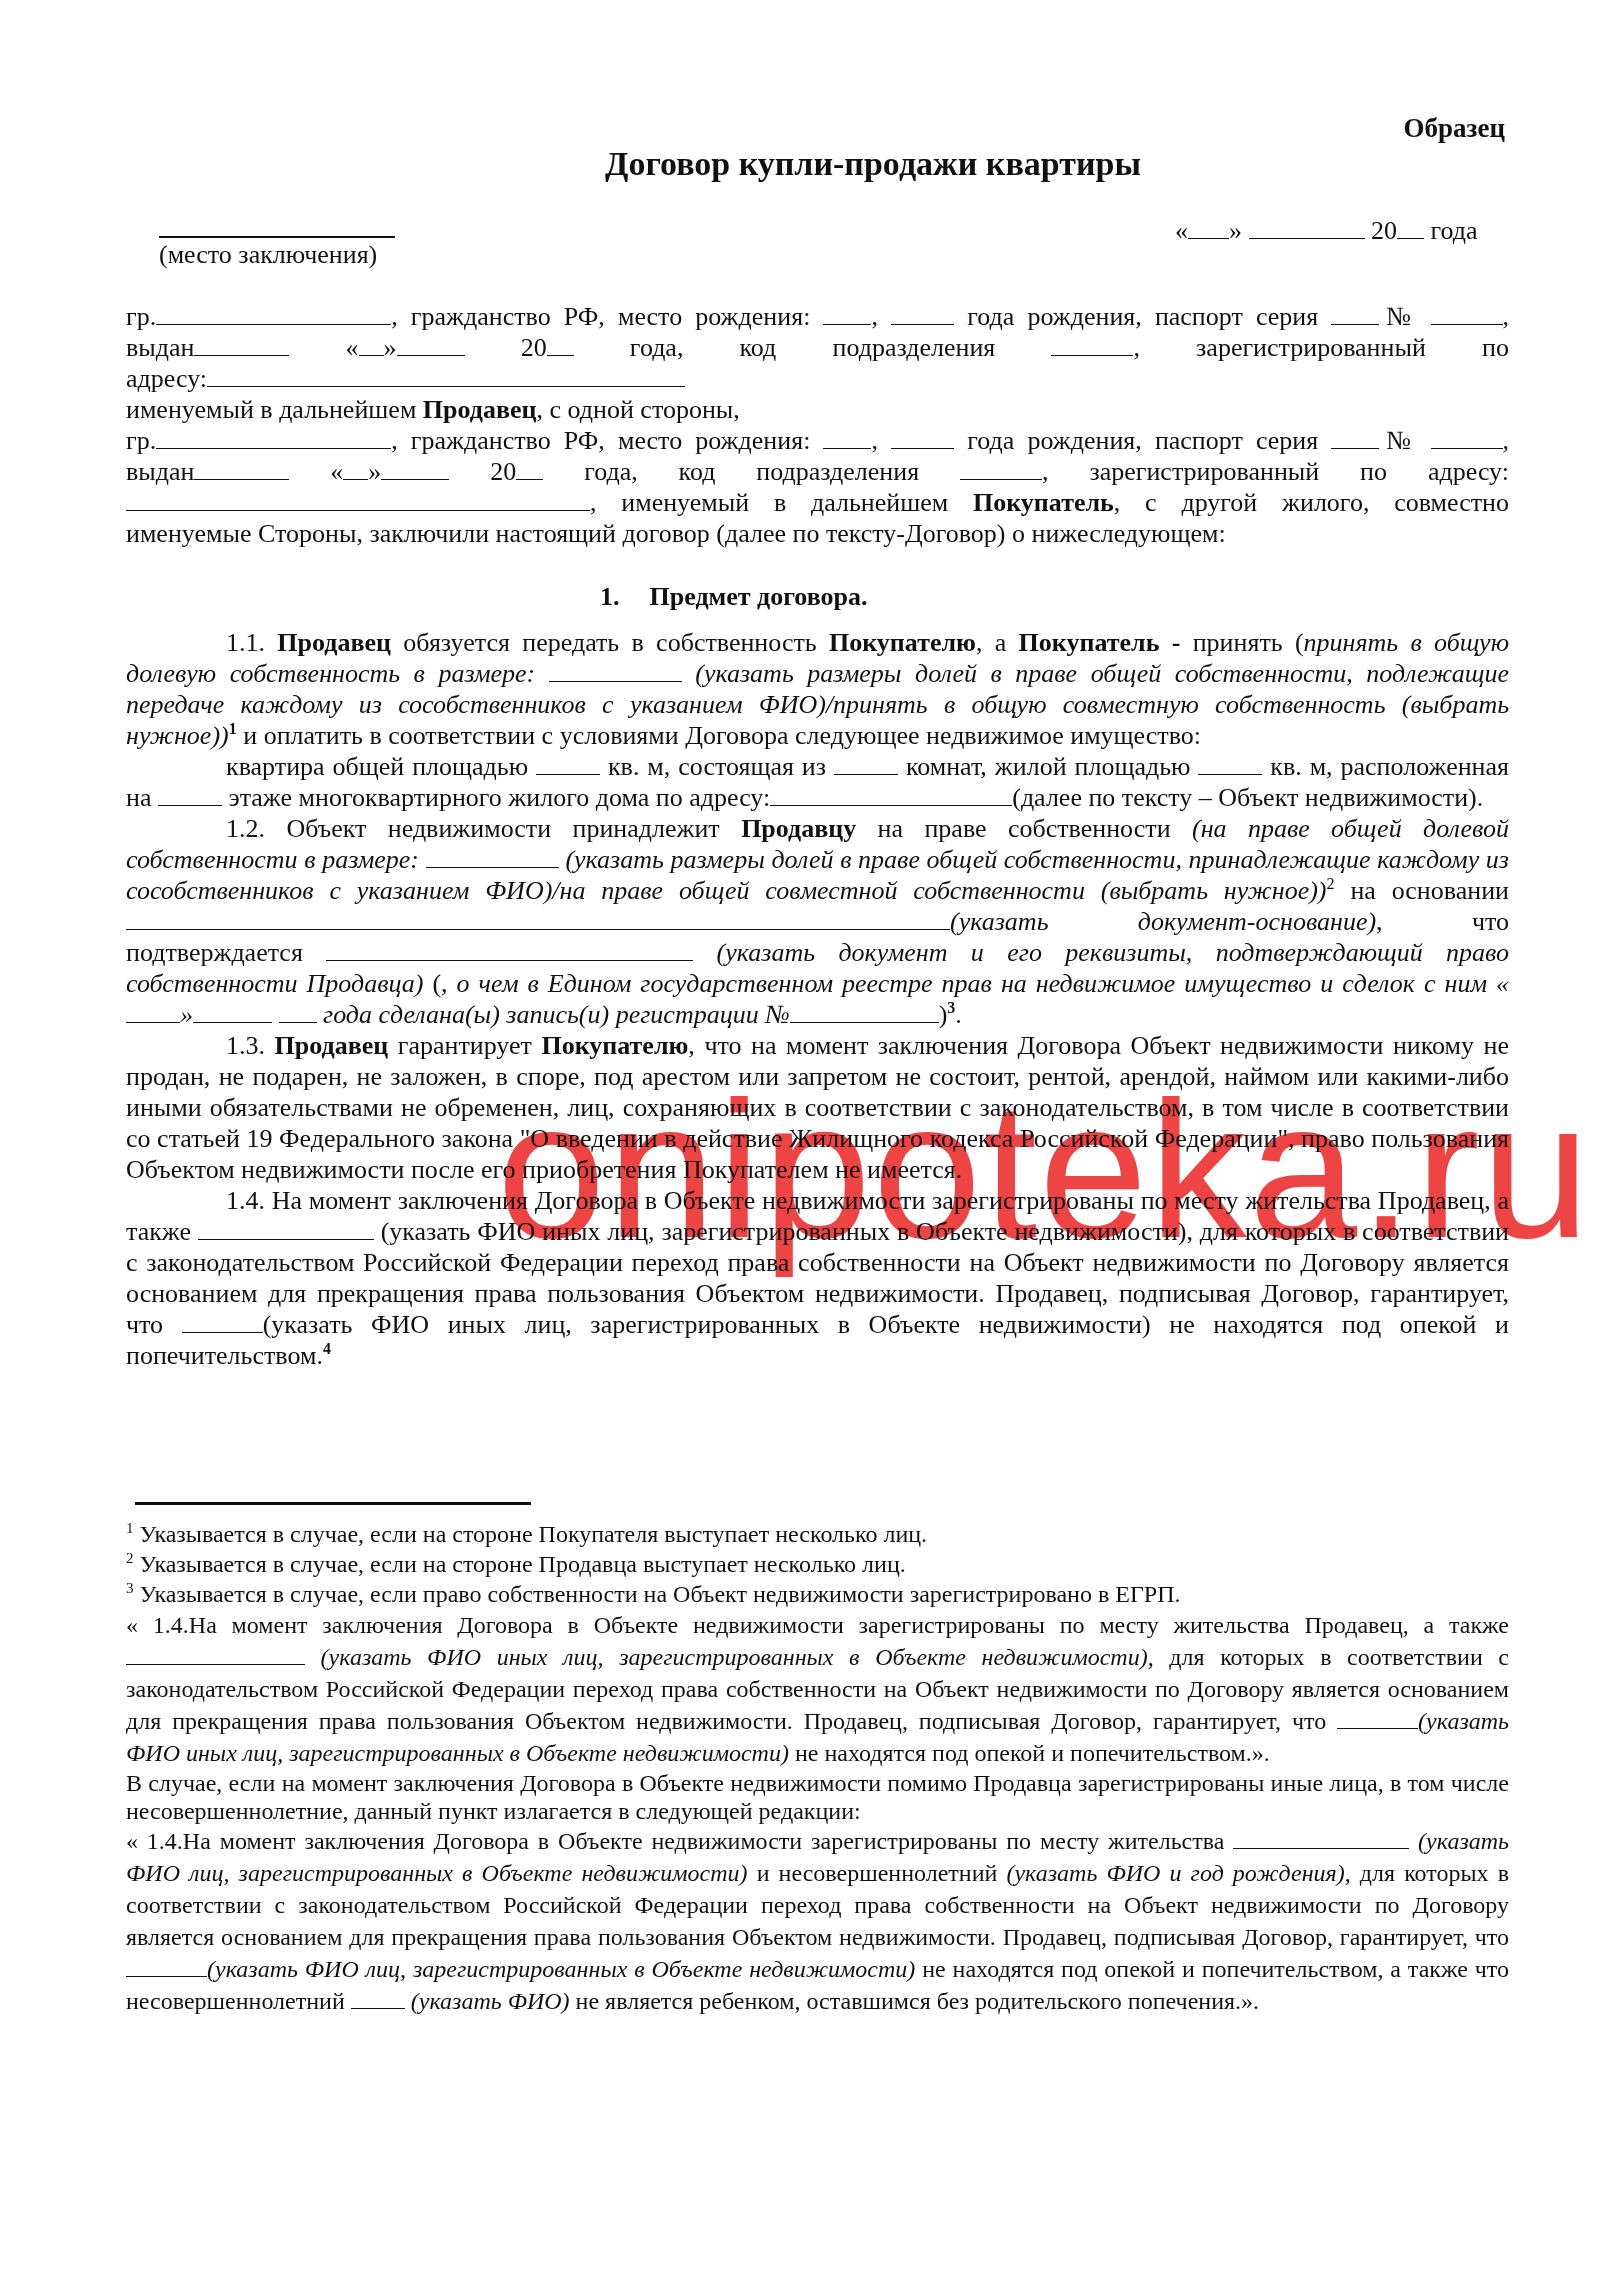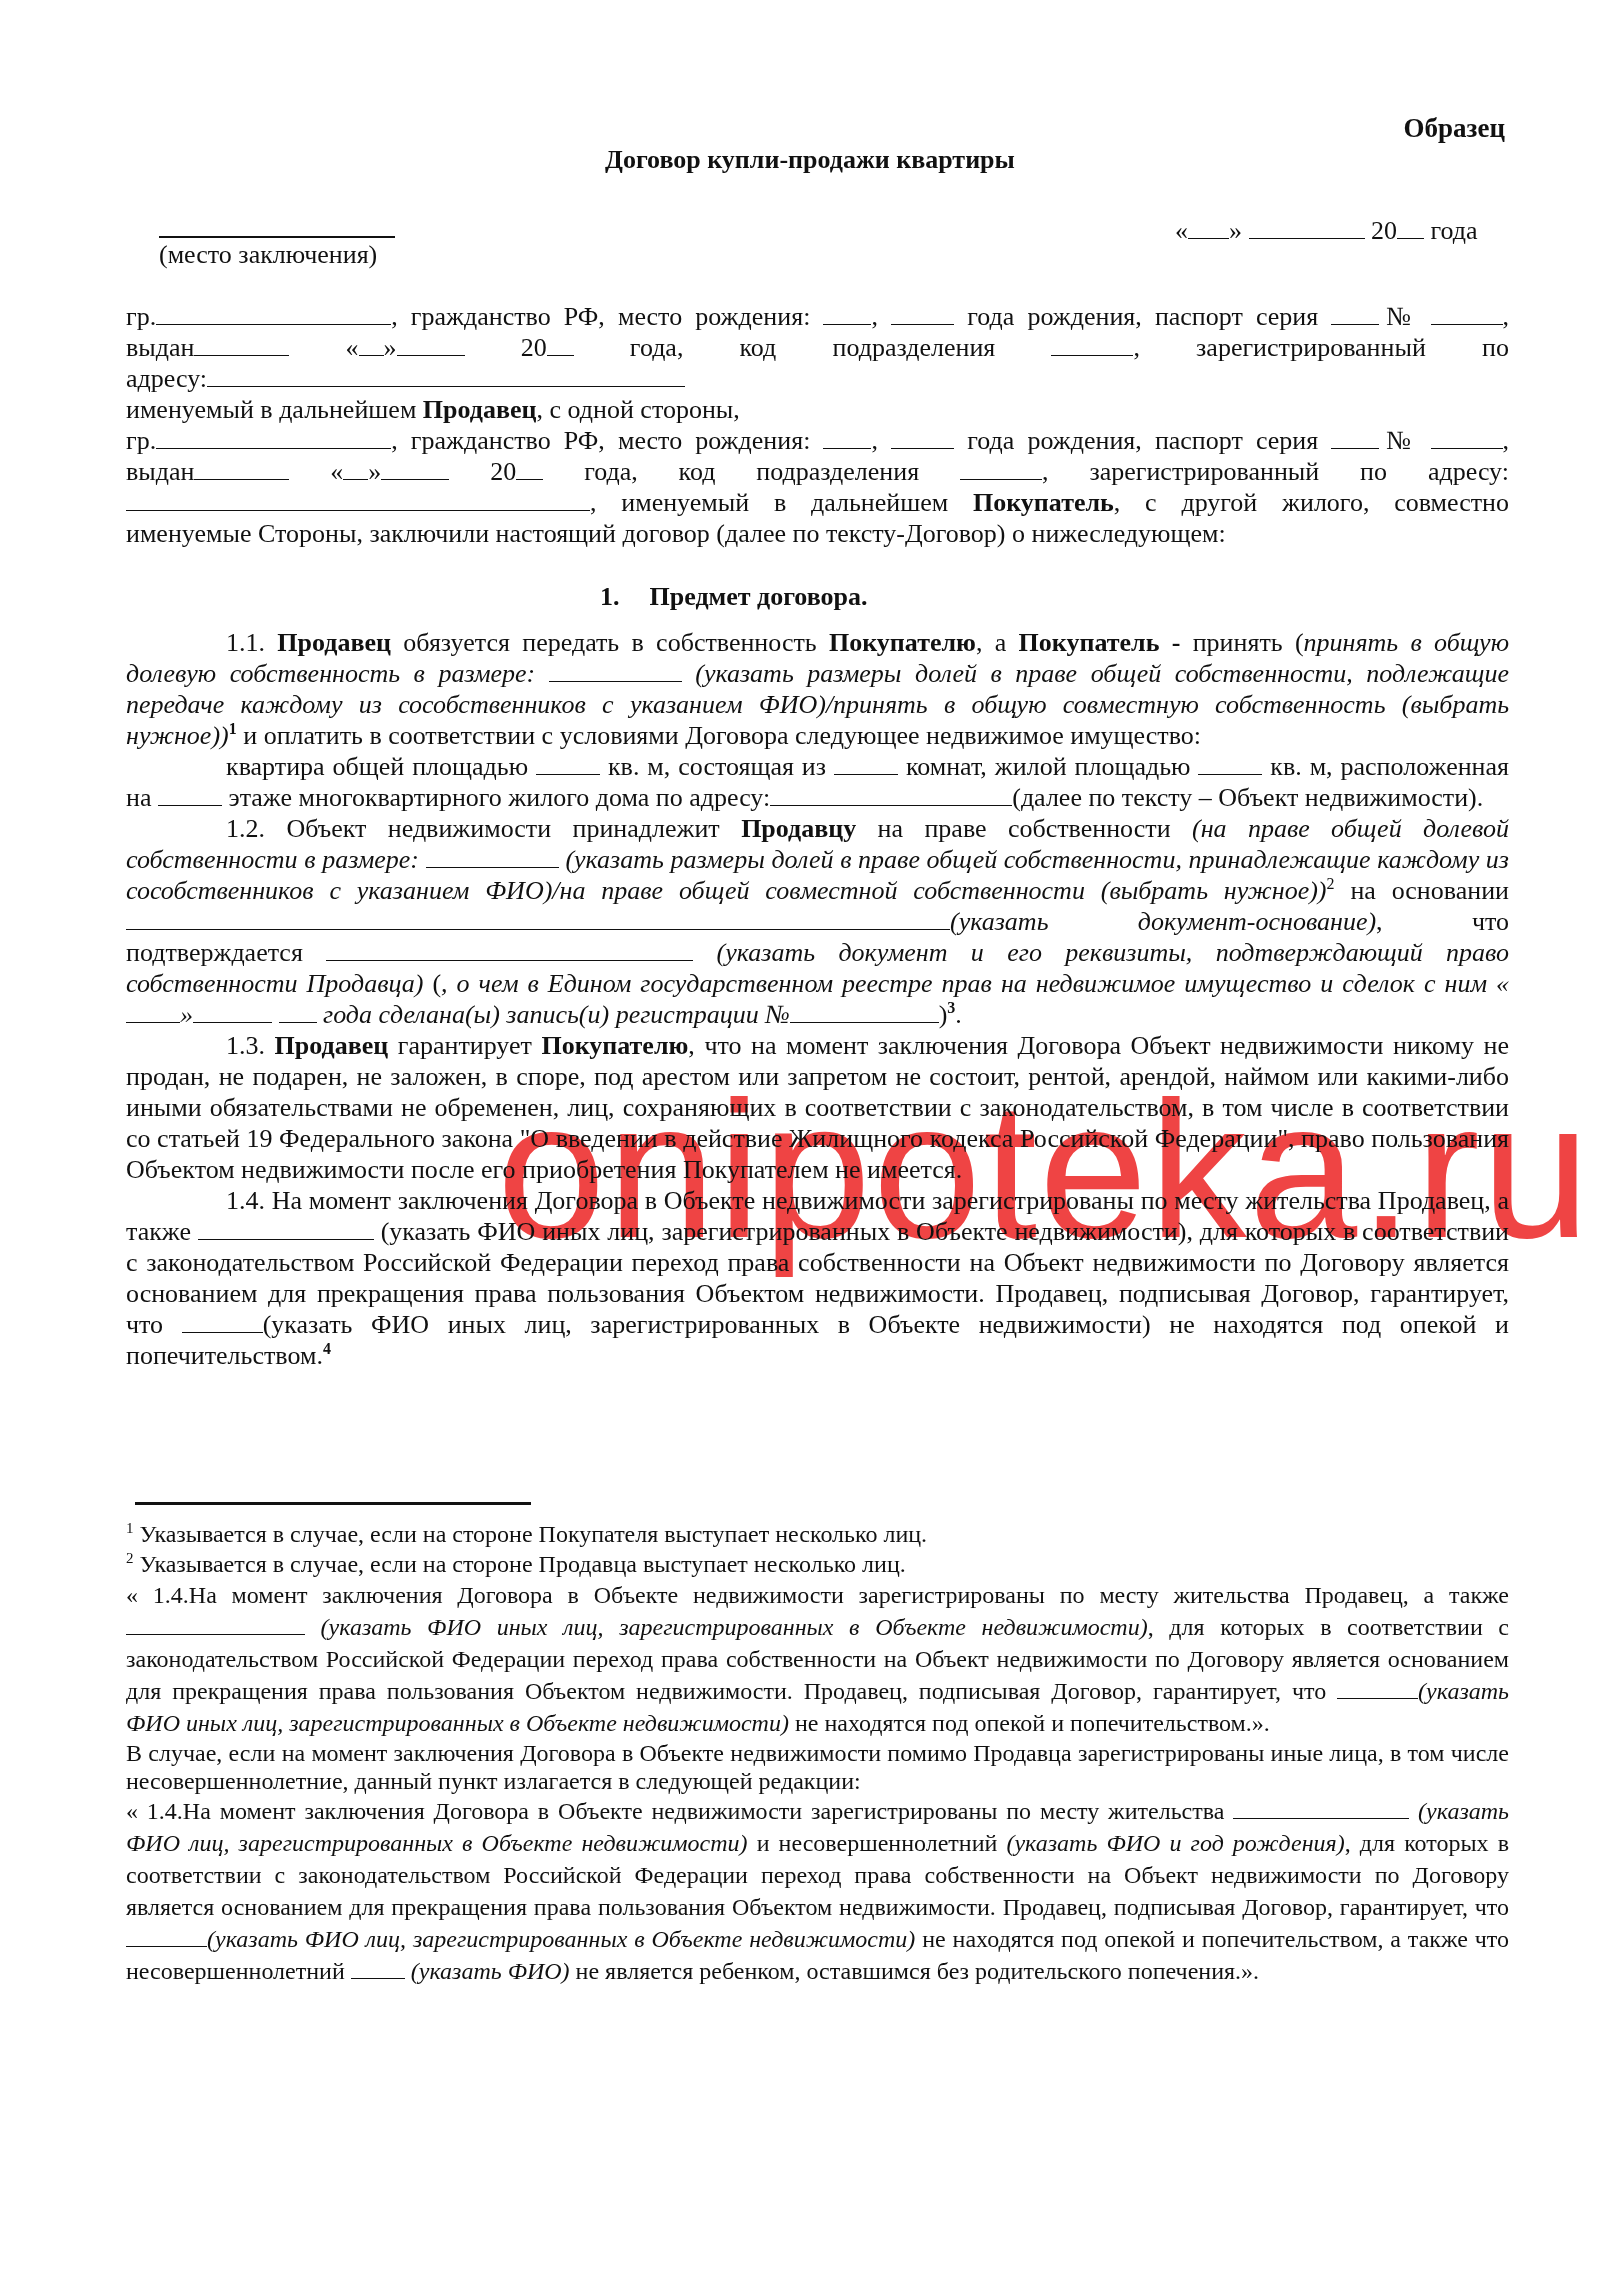--- a/index.html
+++ b/index.html
@@ -21,21 +21,21 @@
   .sep { position: absolute; left: 135px; top: 1502px; width: 396px; height: 2.7px; background: #111; }
 </style>
 </head>
 <body>
 
 <div class="watermark">onipoteka.ru</div>
 
 <div class="content">
 
   <div class="abs" style="right:117px; top:113px; font-size:27px; font-weight:bold;">Образец</div>
-  <div class="abs" style="left:605px; top:145px; font-size:26px; font-weight:bold;">Договор купли-продажи квартиры</div>
+  <div class="abs" style="left:605px; top:145px; font-size:34px; font-weight:bold;">Договор купли-продажи квартиры</div>
 
   <div class="abs" style="left:159px; top:236px; width:236px; height:1.8px; background:#111;"></div>
   <div class="abs" style="left:159px; top:240px; font-size:26px;">(место заключения)</div>
 
   <div class="abs" style="left:1175px; top:215px; font-size:26px;">
     <span>«</span><span class="u" style="width:41px"></span><span>»</span>
     <span class="u" style="width:116px"></span>
     <span>20</span><span class="u" style="width:27px"></span>
     <span>года</span>
   </div>
@@ -105,20 +105,21 @@
     <p class="p ind">
       <span>1.4. На момент заключения Договора в Объекте недвижимости зарегистрированы по месту жительства Продавец, а также </span><span class="u" style="width:176px"></span><span> (указать ФИО иных лиц, зарегистрированных в Объекте недвижимости), для которых в соответствии с законодательством Российской Федерации переход права собственности на Объект недвижимости по Договору является основанием для прекращения права пользования Объектом недвижимости. Продавец, подписывая Договор, гарантирует, что </span><span class="u" style="width:81px"></span><span>(указать ФИО иных лиц, зарегистрированных в Объекте недвижимости) не находятся под опекой и попечительством.</span><sup style="font-weight:bold">4</sup>
     </p>
   </div>
 
   <div class="sep"></div>
 
   <div class="page" style="top:1519px;">
     <p class="fn"><sup>1</sup><span> Указывается в случае, если на стороне Покупателя  выступает несколько лиц.</span></p>
     <p class="fn"><sup>2</sup><span> Указывается в случае, если на стороне Продавца  выступает несколько лиц.</span></p>
+    <p class="fn"><sup>3</sup><span> Указывается в случае, если право собственности на Объект недвижимости зарегистрировано в ЕГРП.</span></p>
     <p class="fn" style="line-height:32px;">
       <span>« 1.4.На момент заключения Договора в Объекте недвижимости зарегистрированы по месту жительства Продавец, а также </span><span class="u" style="width:179px"></span><i> (указать ФИО иных лиц, зарегистрированных в Объекте недвижимости)</i><span>, для которых в соответствии с законодательством Российской Федерации переход права собственности на Объект недвижимости по Договору является основанием для прекращения права пользования Объектом недвижимости. Продавец, подписывая Договор, гарантирует, что </span><span class="u" style="width:81px"></span><i>(указать ФИО иных лиц, зарегистрированных в Объекте недвижимости)</i><span> не находятся под опекой и попечительством.».</span>
     </p>
     <p class="fn" style="line-height:28px;">В случае, если на момент заключения Договора в Объекте недвижимости помимо Продавца зарегистрированы иные лица, в том числе несовершеннолетние,  данный пункт излагается в следующей редакции:</p>
     <p class="fn" style="line-height:32px;">
       <span>« 1.4.На момент заключения Договора в Объекте недвижимости зарегистрированы по месту жительства </span><span class="u" style="width:176px"></span><i> (указать ФИО лиц, зарегистрированных в Объекте недвижимости)</i><span> и несовершеннолетний </span><i>(указать ФИО и год рождения)</i><span>, для которых в соответствии с законодательством Российской Федерации переход права собственности на Объект недвижимости по Договору является основанием для прекращения права пользования Объектом недвижимости. Продавец, подписывая Договор, гарантирует, что </span><span class="u" style="width:81px"></span><i>(указать ФИО лиц, зарегистрированных в Объекте недвижимости)</i><span> не находятся под опекой и попечительством, а также что несовершеннолетний </span><span class="u" style="width:54px"></span><i> (указать ФИО)</i><span> не является ребенком, оставшимся без родительского попечения.».</span>
     </p>
   </div>
 </div>
 

